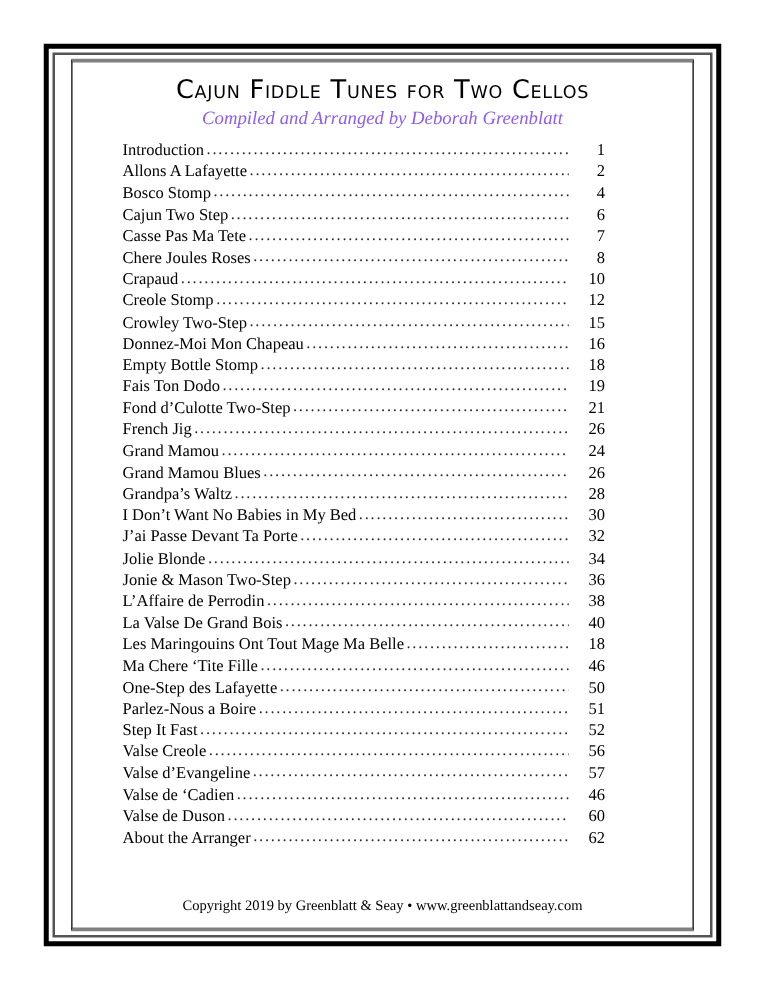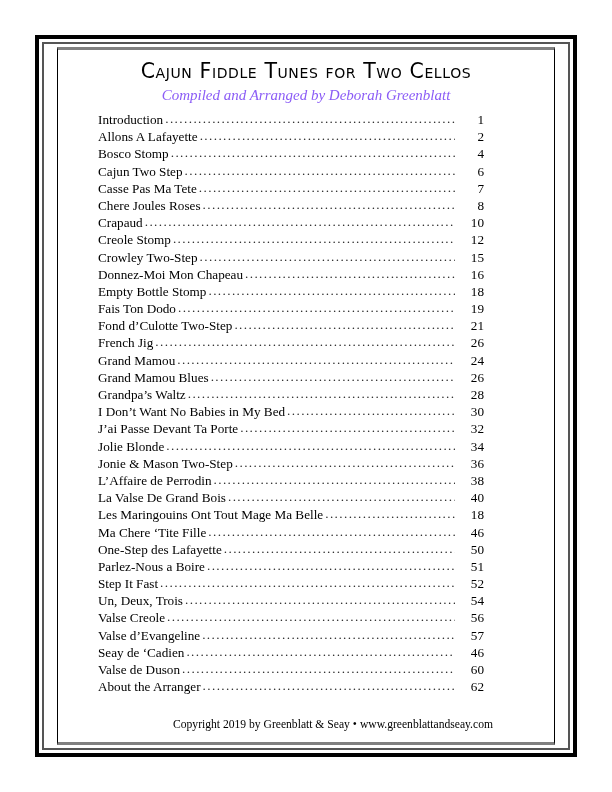--- a/index.html
+++ b/index.html
@@ -137,21 +137,20 @@
   
   .footer {
     position: absolute;
     left: 0;
     bottom: 14px;
     width: 498px;
     text-align: center;
     font-size: 11.6px;
     color: #000000;
     white-space: nowrap;
-    padding-left: 27px;
   }
   .footer-sep {
     padding: 0 3px;
   }
 </style>
 </head>
 <body>
 
 <div>
 
@@ -300,36 +299,31 @@
           <span class="toc-label">Parlez-Nous a Boire</span>
           <span class="toc-leader"></span>
           <span class="toc-page">51</span>
         </div>
         <div class="toc-row">
           <span class="toc-label">Step It Fast</span>
           <span class="toc-leader"></span>
           <span class="toc-page">52</span>
         </div>
         <div class="toc-row">
-          <span class="toc-label">Un, Deux, Trois</span>
-          <span class="toc-leader"></span>
-          <span class="toc-page">54</span>
-        </div>
-        <div class="toc-row">
           <span class="toc-label">Valse Creole</span>
           <span class="toc-leader"></span>
           <span class="toc-page">56</span>
         </div>
         <div class="toc-row">
           <span class="toc-label">Valse d’Evangeline</span>
           <span class="toc-leader"></span>
           <span class="toc-page">57</span>
         </div>
         <div class="toc-row">
-          <span class="toc-label">Seay de ‘Cadien</span>
+          <span class="toc-label">Valse de ‘Cadien</span>
           <span class="toc-leader"></span>
           <span class="toc-page">46</span>
         </div>
         <div class="toc-row">
           <span class="toc-label">Valse de Duson</span>
           <span class="toc-leader"></span>
           <span class="toc-page">60</span>
         </div>
         <div class="toc-row plain">
           <span class="toc-label">About the Arranger</span>

